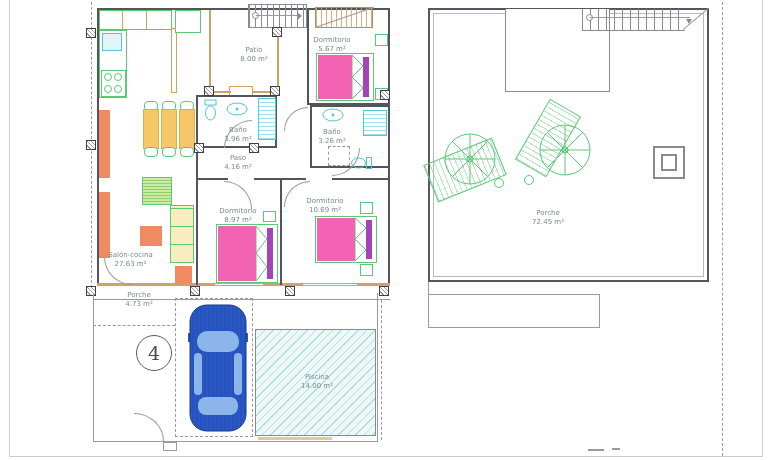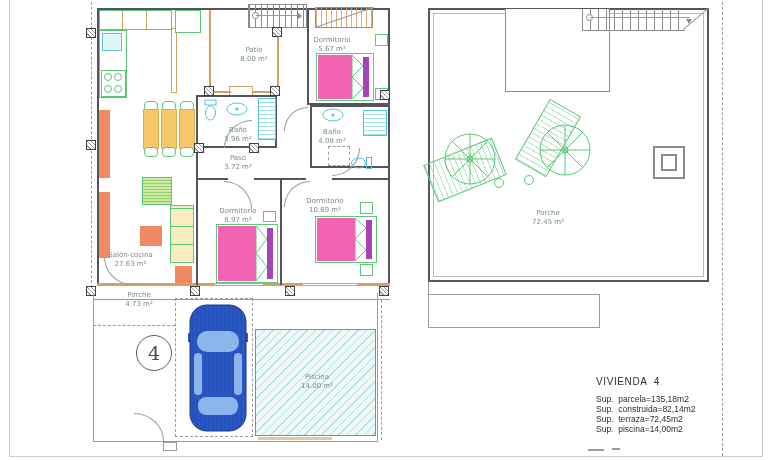--- a/index.html
+++ b/index.html
@@ -288,25 +288,25 @@
   <div class="rlabel" style="left:302px;top:36px;width:60px">
     <span>Dormitorio</span>
       <span>5.67 m²</span>
   </div>
   <div class="rlabel" style="left:213px;top:126px;width:50px">
     <span>Baño</span>
       <span>3.96 m²</span>
   </div>
   <div class="rlabel" style="left:307px;top:128px;width:50px">
     <span>Baño</span>
-      <span>4.08 m²</span>
+      <span>3.26 m²</span>
   </div>
   <div class="rlabel" style="left:213px;top:154px;width:50px">
     <span>Paso</span>
-      <span>3.72 m²</span>
+      <span>4.16 m²</span>
   </div>
   <div class="rlabel" style="left:208px;top:207px;width:60px">
     <span>Dormitorio</span>
       <span>8.97 m²</span>
   </div>
   <div class="rlabel" style="left:294px;top:197px;width:62px">
     <span>Dormitorio</span>
       <span>10.69 m²</span>
   </div>
   <div class="rlabel" style="left:93px;top:251px;width:75px">
@@ -319,23 +319,16 @@
   </div>
   <div class="rlabel" style="left:287px;top:373px;width:60px">
     <span>Piscina</span>
       <span>14.00 m²</span>
   </div>
   <div class="rlabel" style="left:513px;top:209px;width:70px">
     <span>Porche</span>
       <span>72.45 m²</span>
   </div>
 
-  <div id="summary">
-    <div class="t">VIVIENDA  4</div>
-    <div class="l">Sup.  parcela=135,18m2</div>
-    <div class="l">Sup.  construida=82,14m2</div>
-    <div class="l">Sup.  terraza=72,45m2</div>
-    <div class="l">Sup.  piscina=14,00m2</div>
-  </div>
   <div class="thin" style="left:588px;top:449px;width:16px;height:2px"></div>
   <div class="thin" style="left:612px;top:448px;width:8px;height:2px"></div>
 
 </div>
 
 </body></html>

